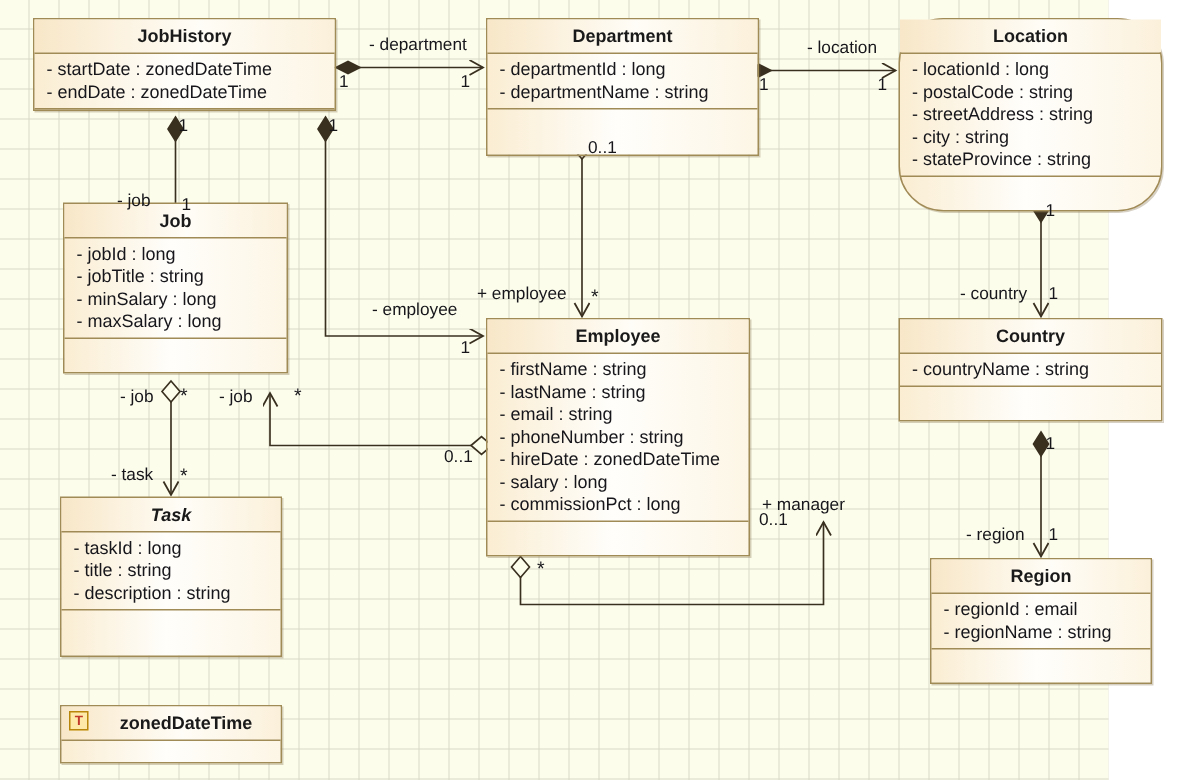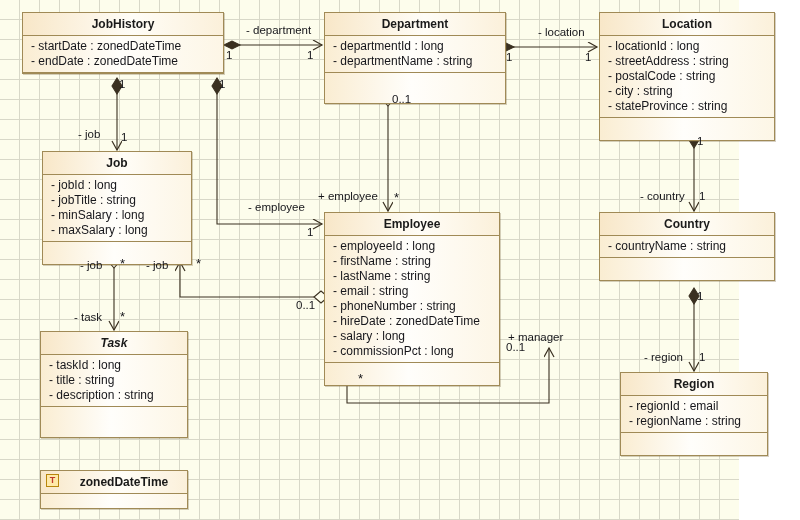--- a/index.html
+++ b/index.html
@@ -145,47 +145,46 @@
 
   <div class="uml-class" style="left:324px; top:12px; width:182px;">
     <div class="uml-title">Department</div>
     <div class="uml-attrs">
       <div class="uml-attr">- departmentId : long</div>
       <div class="uml-attr">- departmentName : string</div>
     </div>
     <div class="uml-ops tall"></div>
   </div>
 
-  <div class="uml-class" style="left:599px; top:12px; width:176px;">
+  <div class="uml-class" style="left:599px; top:12px; width:176px;border-radius:30px;">
     <div class="uml-title">Location</div>
     <div class="uml-attrs">
       <div class="uml-attr">- locationId : long</div>
+      <div class="uml-attr">- postalCode : string</div>
       <div class="uml-attr">- streetAddress : string</div>
-      <div class="uml-attr">- postalCode : string</div>
       <div class="uml-attr">- city : string</div>
       <div class="uml-attr">- stateProvince : string</div>
     </div>
     <div class="uml-ops"></div>
   </div>
 
-  <div class="uml-class" style="left:42px; top:151px; width:150px;">
+  <div class="uml-class" style="left:42px; top:135px; width:150px;">
     <div class="uml-title">Job</div>
     <div class="uml-attrs">
       <div class="uml-attr">- jobId : long</div>
       <div class="uml-attr">- jobTitle : string</div>
       <div class="uml-attr">- minSalary : long</div>
       <div class="uml-attr">- maxSalary : long</div>
     </div>
     <div class="uml-ops"></div>
   </div>
 
   <div class="uml-class" style="left:324px; top:212px; width:176px;">
     <div class="uml-title">Employee</div>
     <div class="uml-attrs">
-      <div class="uml-attr">- employeeId : long</div>
       <div class="uml-attr">- firstName : string</div>
       <div class="uml-attr">- lastName : string</div>
       <div class="uml-attr">- email : string</div>
       <div class="uml-attr">- phoneNumber : string</div>
       <div class="uml-attr">- hireDate : zonedDateTime</div>
       <div class="uml-attr">- salary : long</div>
       <div class="uml-attr">- commissionPct : long</div>
     </div>
     <div class="uml-ops"></div>
   </div>

